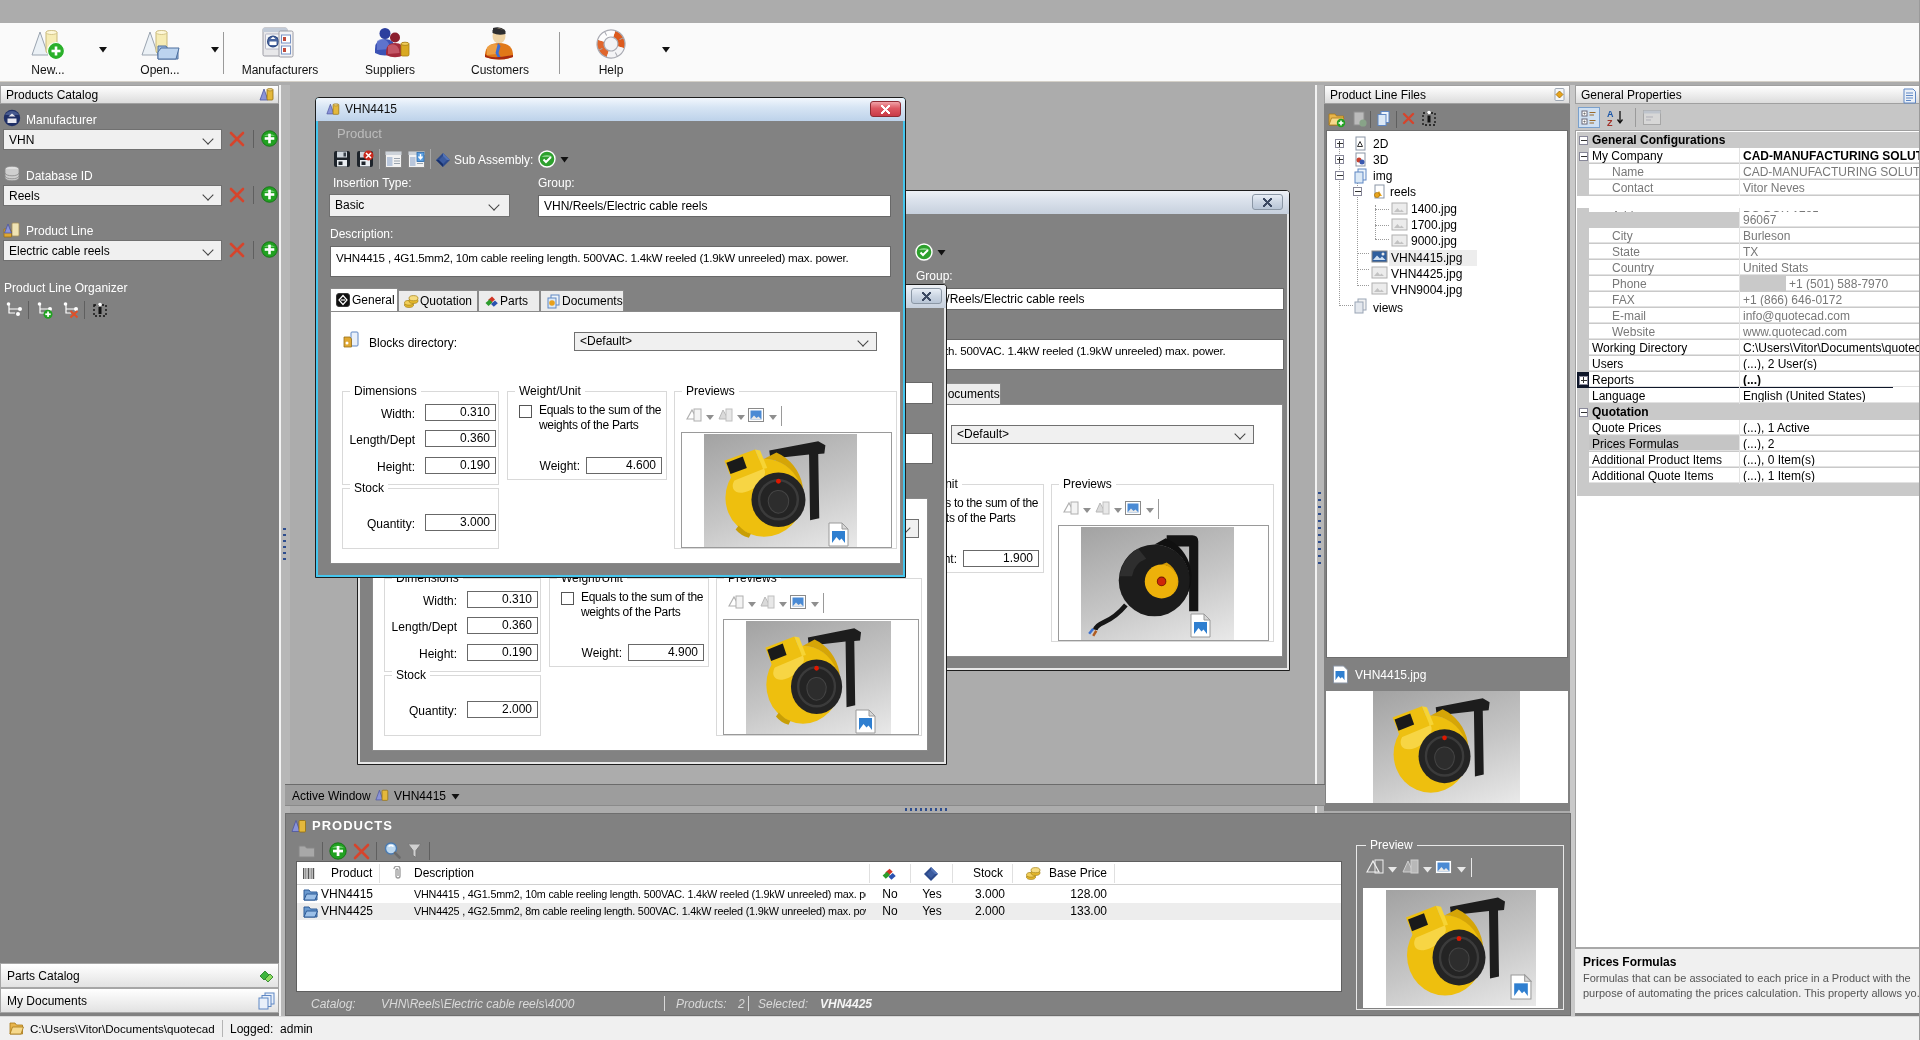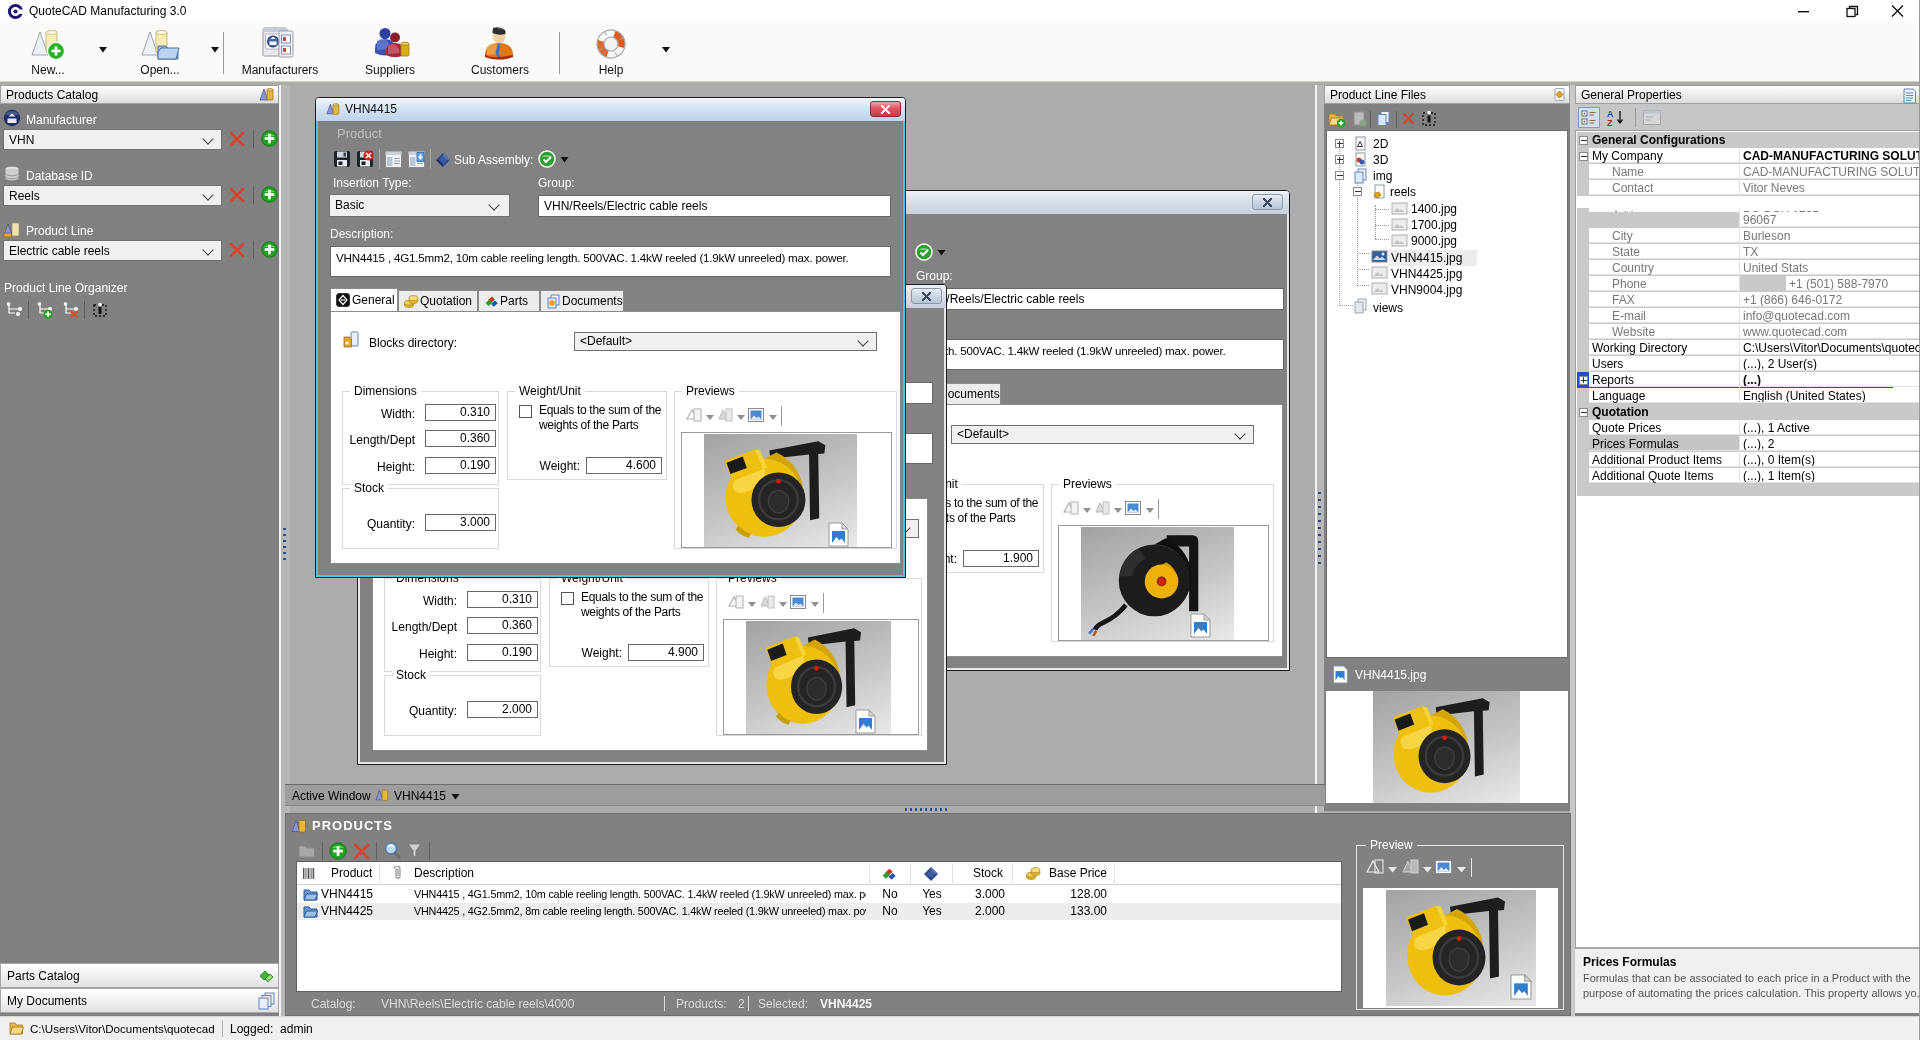--- a/index.html
+++ b/index.html
@@ -55,39 +55,20 @@
 .content { position:absolute; background:#fff; border:1px solid #8a8a8a; }
 .cbox { position:absolute; width:13px; height:13px; background:#fff; border:1px solid #555; }
 .frame-act { position:absolute; inset:0; border:2px solid #45c6ee; border-radius:3px 3px 0 0; }
 .frame-inact { position:absolute; inset:0; border:2px solid #e8e8e8; border-radius:3px 3px 0 0; }
 .imgbox { position:absolute; background:#fff; border:1px solid #9a9a9a; }
 </style>
 </head>
 <body>
 <div id="screen">
 
-  <div id="titlebar" class="abs">
-    <svg class="abs" style="left:7px;top:3px" width="17" height="17" viewBox="0 0 17 17">
-      <circle cx="8.5" cy="8.5" r="7.6" fill="#1d1670"></circle>
-      <circle cx="8.5" cy="8.5" r="4.6" fill="#fff"></circle>
-      <rect x="8.5" y="6.5" width="7.6" height="4.4" fill="#fff"></rect>
-      <circle cx="8.5" cy="8.5" r="2.1" fill="#1d1670"></circle>
-    </svg>
-    <span class="abs" style="left:29px;top:4px;font-size:12px;">QuoteCAD Manufacturing 3.0</span>
-    <svg class="abs" style="left:1795px;top:5px" width="115" height="13" viewBox="0 0 115 13">
-      <rect x="3" y="6" width="11" height="1.4" fill="#111"></rect>
-      <g fill="none" stroke="#111" stroke-width="1.3">
-        <rect x="52" y="3.5" width="8" height="8"></rect>
-        <path d="M54.5 3.5 v-2 h8 v8 h-2"></path>
-      </g>
-      <g stroke="#111" stroke-width="1.4">
-        <path d="M97 0.5 L108 11.5 M108 0.5 L97 11.5"></path>
-      </g>
-    </svg>
-  </div>
 
   <div id="toolbar" class="abs">
 
     <svg class="abs" style="left:30px;top:6px" width="38" height="32" viewBox="0 0 38 32">
       <path d="M10 3 L18 26 L2 26 Z" fill="#e8eef5" fill-opacity="0.85" stroke="#9aa4b0" stroke-width="1"></path>
       <rect x="16" y="2" width="11" height="22" rx="2" fill="#f6ecb4" stroke="#c9b97a" stroke-width="1"></rect>
       <ellipse cx="21.5" cy="3.5" rx="5.5" ry="2" fill="#fdf7d8" stroke="#c9b97a" stroke-width="0.8"></ellipse>
       <circle cx="26" cy="22" r="8.5" fill="#2ab02a" stroke="#fff" stroke-width="1.2"></circle>
       <rect x="21.5" y="20.7" width="9" height="2.6" fill="#fff"></rect>
       <rect x="24.7" y="17.5" width="2.6" height="9" fill="#fff"></rect>
@@ -644,21 +625,21 @@
         </div>
       <div class="abs" style="left:1px;top:225px;width:342px;height:16px;background:#c9c9c9;">
           <div class="abs" style="left:12px;top:0;width:150px;height:15px;background:#fff;border-bottom:1px solid #e2e2e2;">
             <span class="abs" style="left:3px;top:1px;color:#000;white-space:nowrap;">Users</span>
           </div>
           <div class="abs" style="left:163px;top:0;width:179px;height:15px;background:#fff;border-bottom:1px solid #e2e2e2;overflow:hidden;">
             <span class="abs" style="left:3px;top:1px;color:#000;white-space:nowrap;">(...), 2 User(s)</span>
           </div>
           <div class="abs" style="left:162px;top:0;width:1px;height:16px;background:#e2e2e2;"></div>
         </div>
-      <div class="abs" style="left:1px;top:241px;width:316px;height:16px;background:#1d4ed8;">
+      <div class="abs" style="left:1px;top:241px;width:316px;height:16px;background:#0f172a;">
           <div class="abs" style="left:2px;top:3.5px;width:9px;height:9px;background:#fff;border:1px solid #889;"></div>
           <div class="abs" style="left:3.5px;top:7.5px;width:6px;height:1px;background:#333;"></div>
           <div class="abs" style="left:6px;top:5px;width:1px;height:6px;background:#333;"></div>
           <div class="abs" style="left:12px;top:0;width:150px;height:15px;background:#fff;border-bottom:1px solid #e2e2e2;">
             <span class="abs" style="left:3px;top:1px;color:#000;white-space:nowrap;">Reports</span>
           </div>
           <div class="abs" style="left:163px;top:0;width:179px;height:15px;background:#fff;border-bottom:1px solid #e2e2e2;overflow:hidden;">
             <span class="abs" style="left:3px;top:1px;color:#000;font-weight:bold;white-space:nowrap;">(...)</span>
           </div>
           <div class="abs" style="left:162px;top:0;width:1px;height:16px;background:#e2e2e2;"></div>
@@ -838,21 +819,21 @@
           </svg>
         <div class="abs" style="left:24px;top:1px;">VHN4425</div>
         <div class="abs" style="left:117px;top:2px;width:452px;overflow:hidden;white-space:nowrap;font-size:10.8px;letter-spacing:-0.2px;">VHN4425 , 4G2.5mm2, 8m cable reeling length. 500VAC. 1.4kW reeled (1.9kW unreeled) max. power.</div>
         <div class="abs" style="left:575px;top:1px;width:36px;text-align:center;">No</div>
         <div class="abs" style="left:617px;top:1px;width:36px;text-align:center;">Yes</div>
         <div class="abs" style="left:630px;top:1px;width:78px;text-align:right;">2.000</div>
         <div class="abs" style="left:730px;top:1px;width:80px;text-align:right;">133.00</div>
       </div>
     </div>
 
-    <div class="abs" style="left:10px;top:180px;width:1046px;height:20px;color:#dadada;">
+    <div class="abs" style="left:10px;top:180px;width:1046px;height:20px;color:#dadada;font-style:italic;">
       <span class="abs" style="left:15px;top:3px;">Catalog:</span>
       <span class="abs" style="left:85px;top:3px;">VHN\Reels\Electric cable reels\4000</span>
       <div class="abs" style="left:368px;top:2px;width:1px;height:15px;background:#dadada;"></div>
       <span class="abs" style="left:380px;top:3px;">Products:</span>
       <span class="abs" style="left:442px;top:3px;">2</span>
       <div class="abs" style="left:452px;top:2px;width:1px;height:15px;background:#dadada;"></div>
       <span class="abs" style="left:462px;top:3px;">Selected:</span>
       <b class="abs" style="left:524px;top:3px;color:#f5f5f5;">VHN4425</b>
     </div>
 

